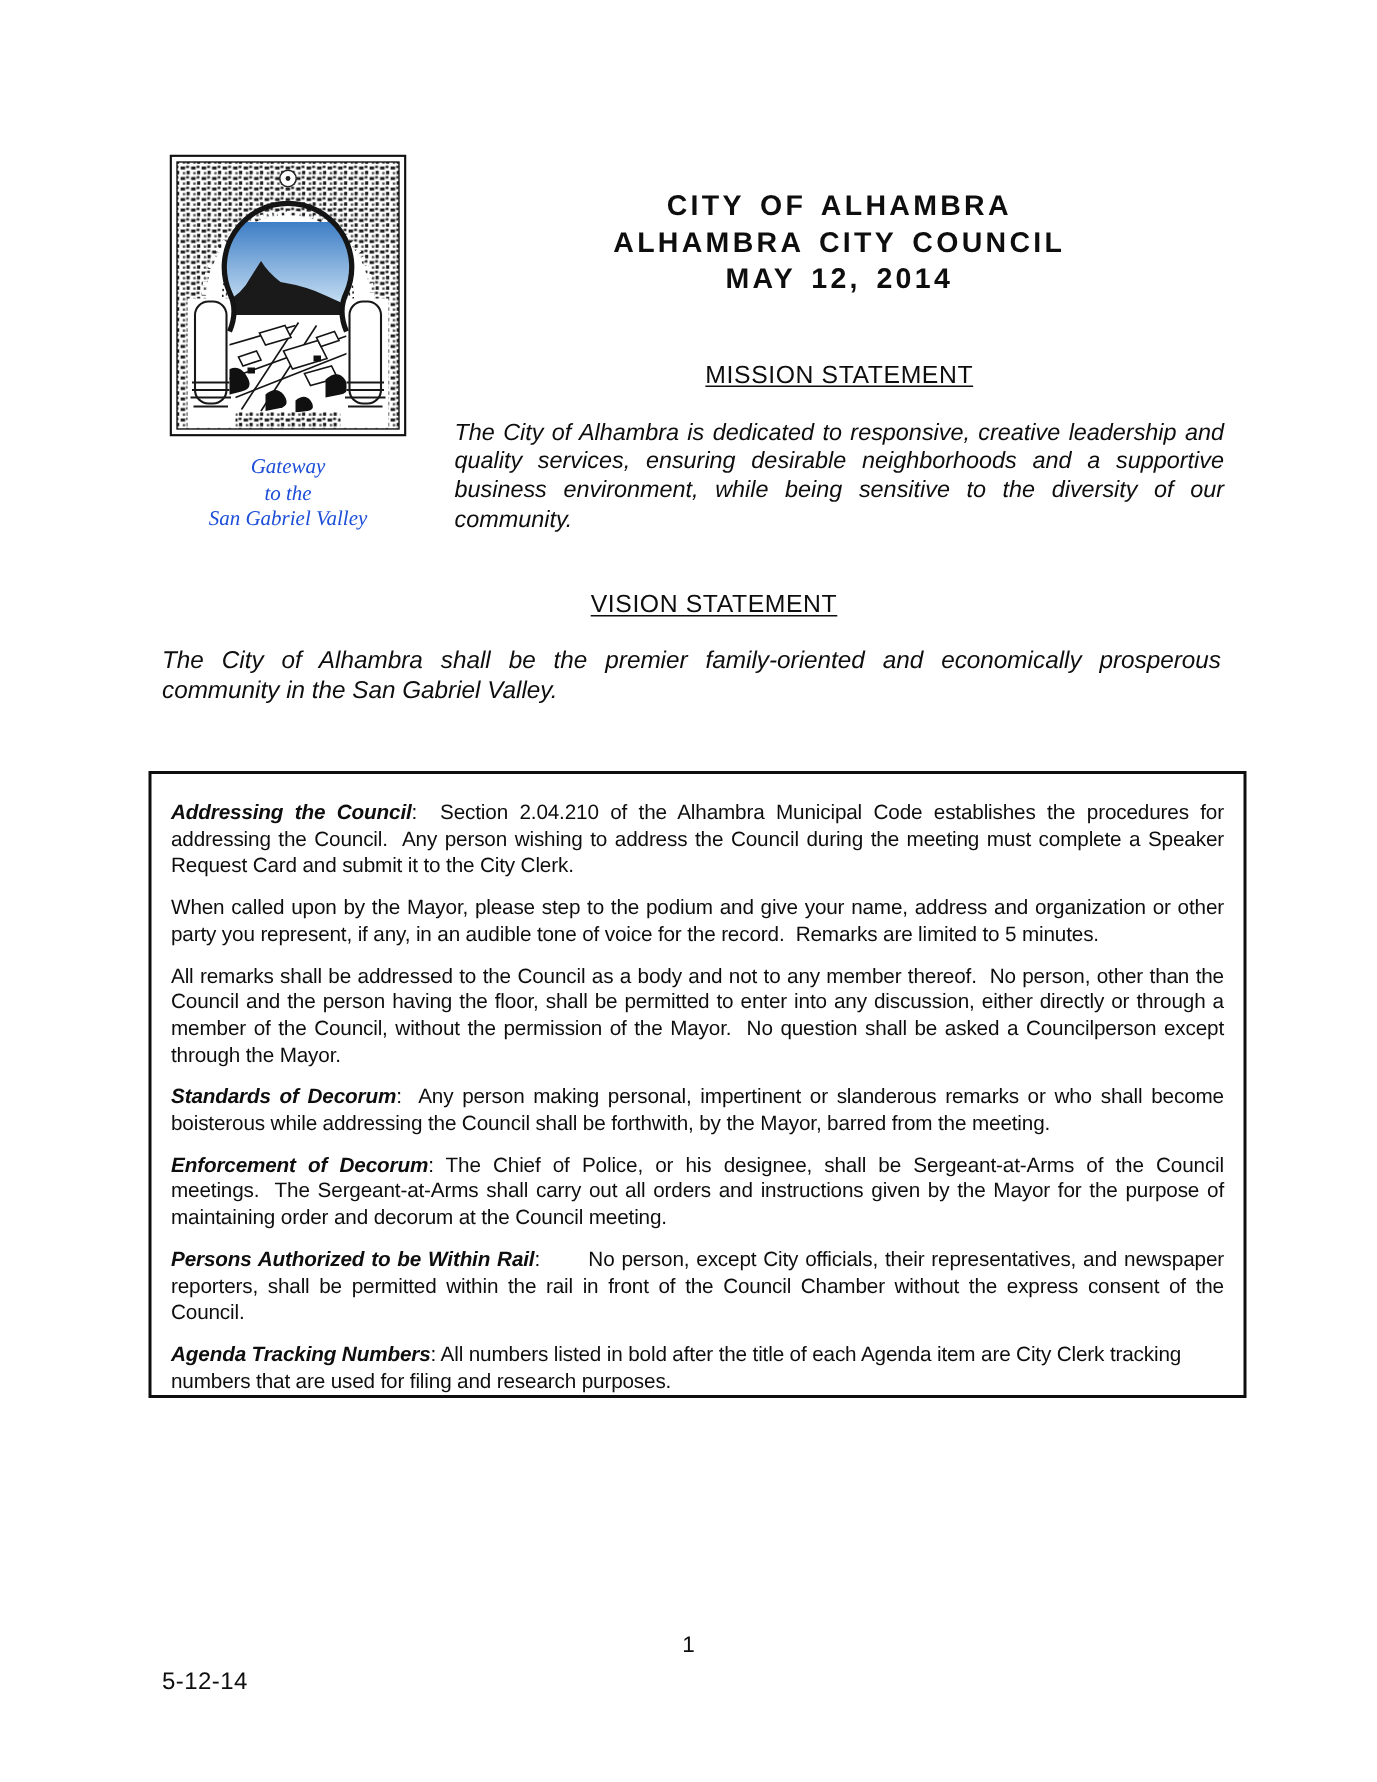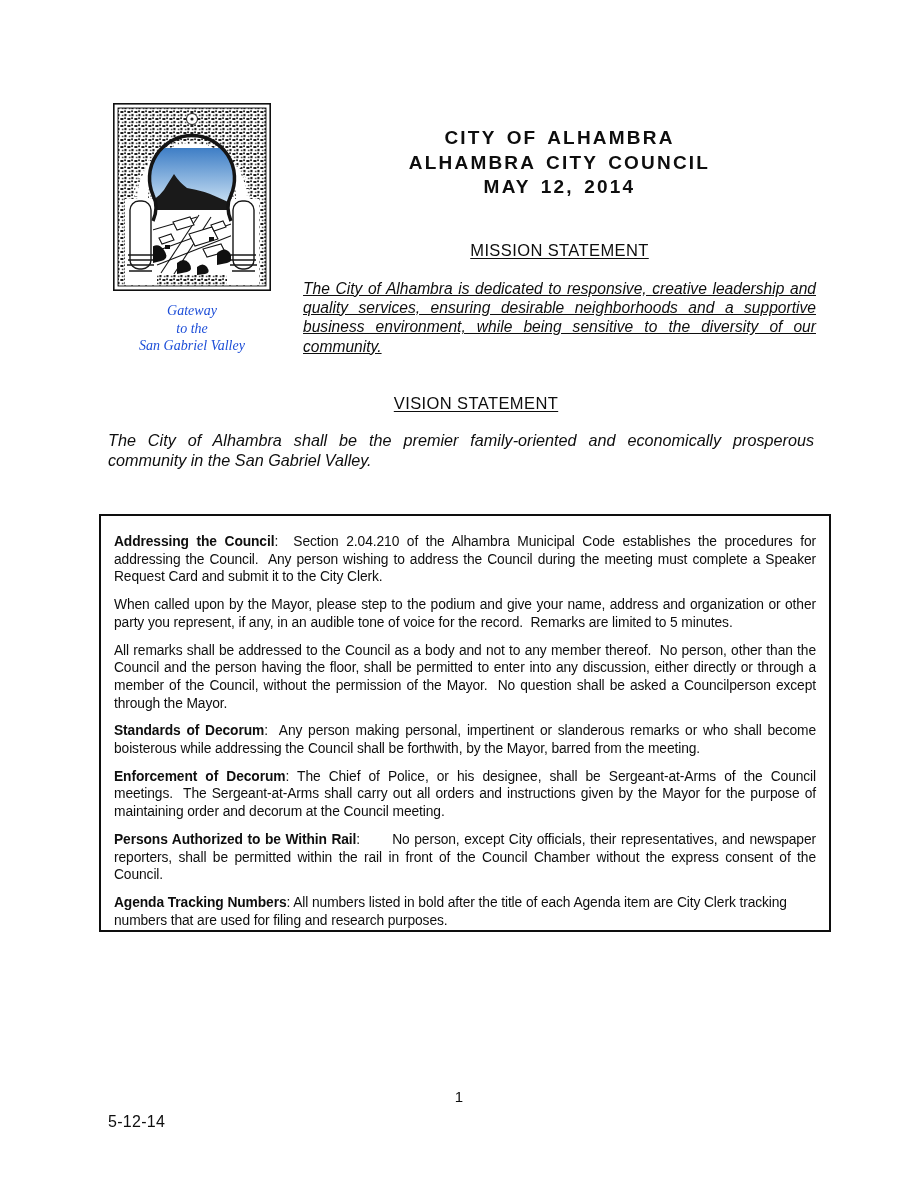--- a/index.html
+++ b/index.html
@@ -20,39 +20,38 @@
     letter-spacing:2.2px;word-spacing:3px;white-space:nowrap;
   }
   .stmt-heading{
     font-size:16.5px;letter-spacing:.4px;
     text-decoration:underline;text-underline-offset:2px;
   }
   .header-col .stmt-heading{margin-top:41px;}
   .mission-body{
     margin:19px 0 0;font-style:italic;font-size:15.6px;line-height:19.4px;
     text-align:justify;
-    text-decoration:underline;
   }
   .vision-heading{position:absolute;top:394px;left:17px;width:918px;text-align:center;}
   .vision-body{
     position:absolute;top:431px;left:108px;width:706px;margin:0;
     font-style:italic;font-size:16.2px;line-height:19.6px;text-align:justify;
   }
   
   .rules-box{
     position:absolute;left:99px;top:514px;width:732px;height:418px;
     border:2px solid #0e0e0e;box-sizing:border-box;
     padding:17px 13px 0 13px;overflow:hidden;
   }
   .rule{
     margin:0 0 10px 0;font-size:13.8px;line-height:17.7px;
     letter-spacing:-.1px;text-align:justify;
   }
   .rule.no-justify{text-align:left;}
-  .rule .lead{font-weight:bold;}
+  .rule .lead{font-weight:bold;font-style:italic;}
   
   .page-number{position:absolute;top:1088px;left:0;width:918px;text-align:center;font-size:15px;}
   .date-code{position:absolute;top:1113px;left:108px;font-size:16px;letter-spacing:.3px;}
 </style>
 </head>
 <body>
 
 <div class="page">
 
   <div class="logo-block">

